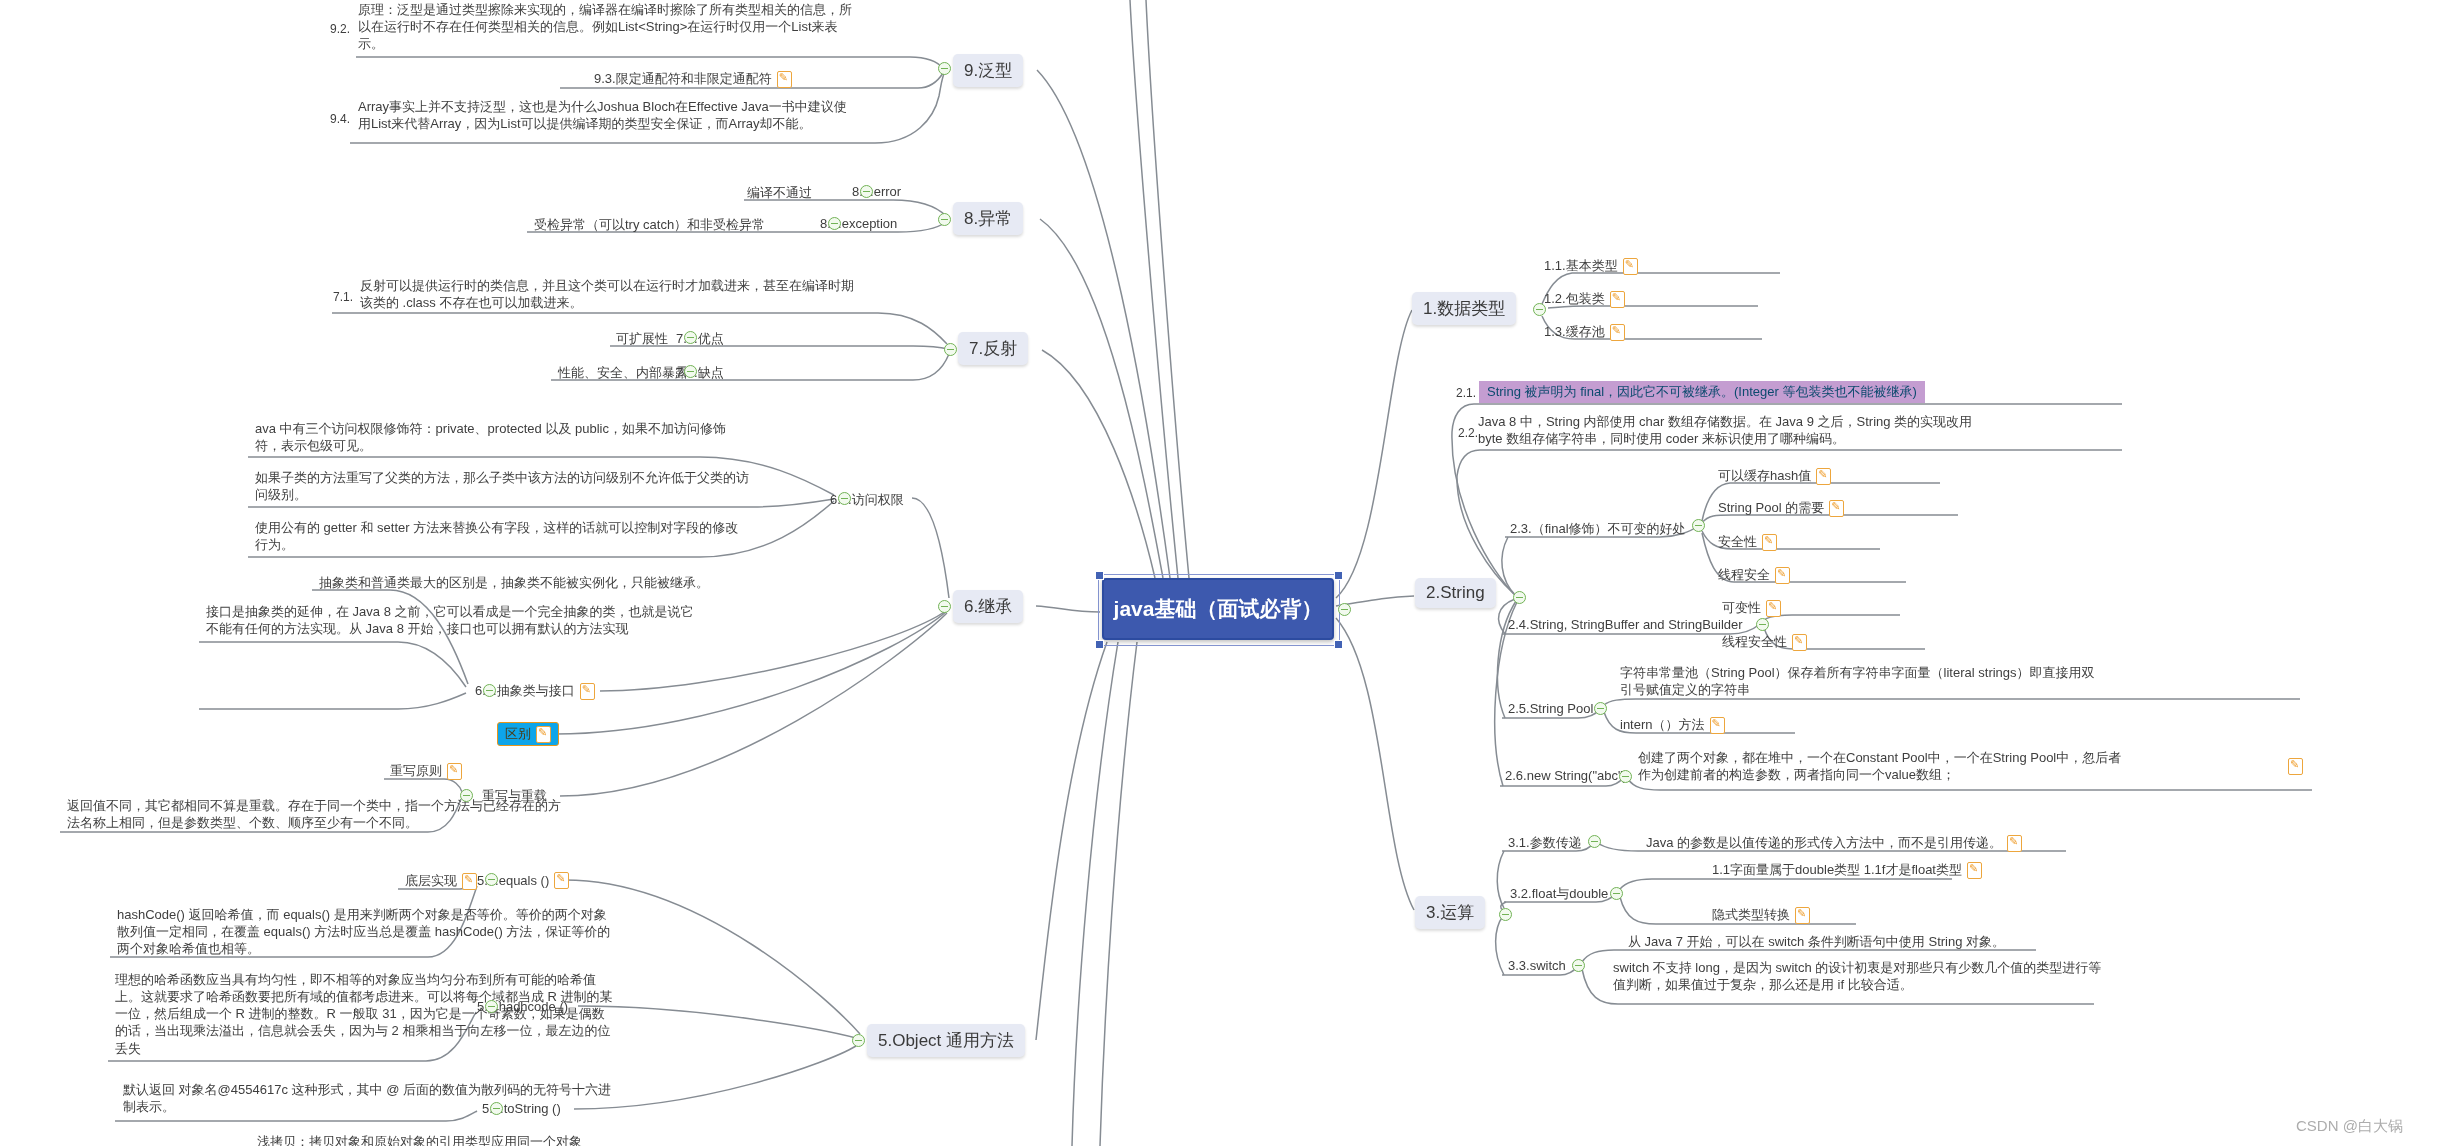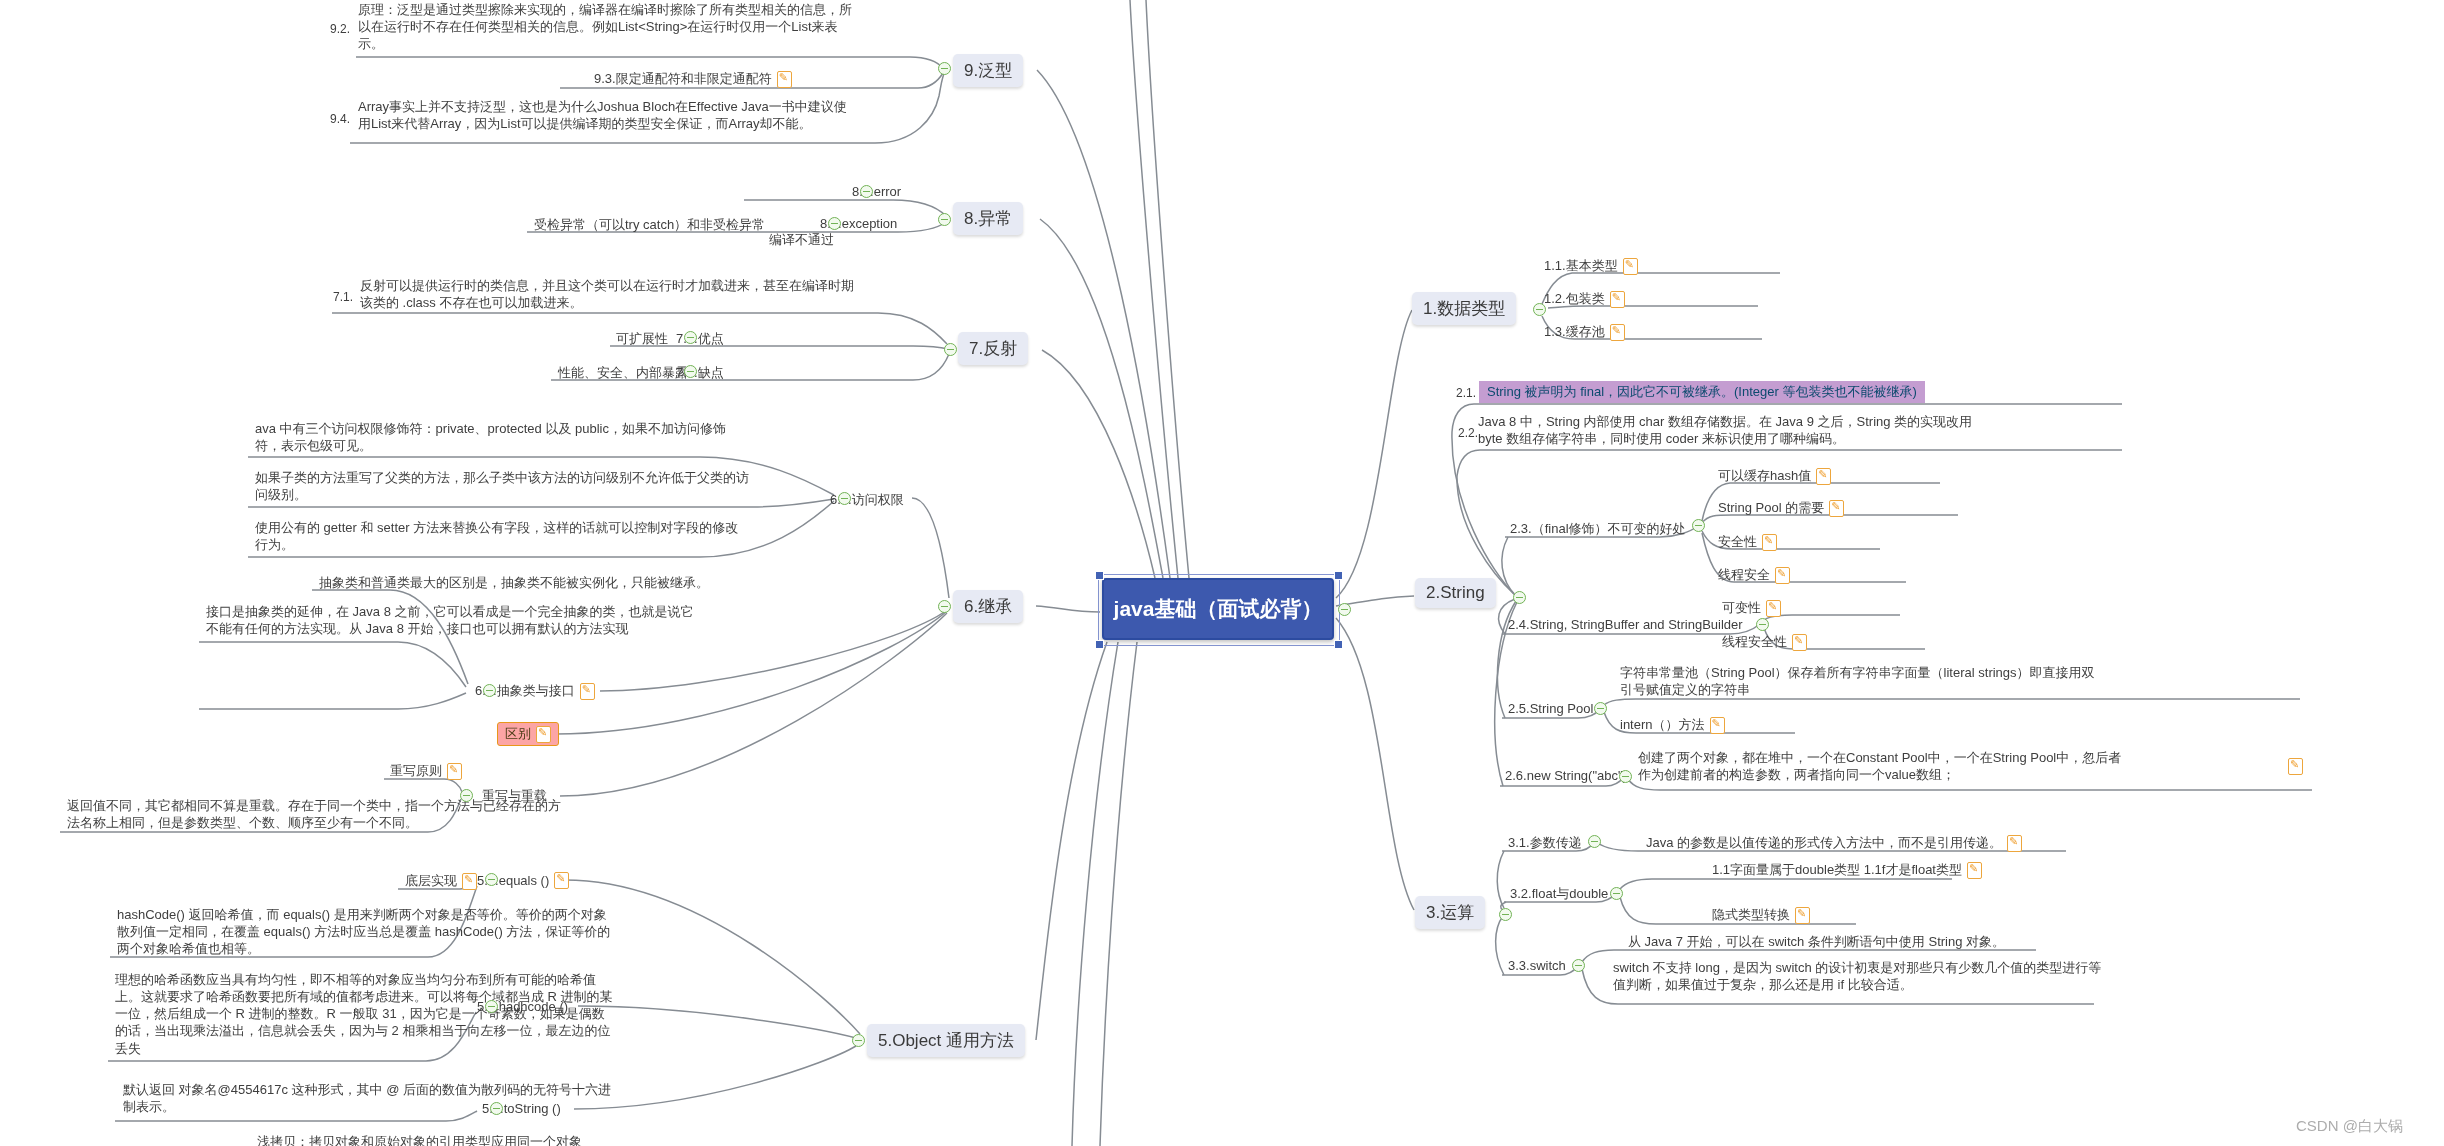--- a/index.html
+++ b/index.html
@@ -19,21 +19,21 @@
          background:#f2faee;box-sizing:border-box;}
   .minus::after{content:"";position:absolute;left:2px;top:4.6px;width:7px;height:1.6px;background:#72b356;}
   .center-wrap{position:absolute;z-index:3;left:1098px;top:574px;width:240px;height:70px;
                border:1px solid #8595d2;}
   .center-box{position:absolute;left:3px;top:3px;width:232px;height:62px;background:#3d59ae;
               border:2px solid #2c4ba0;border-radius:4px;box-sizing:border-box;
               display:flex;align-items:center;justify-content:center;
               color:#fff;font-size:21px;font-weight:bold;white-space:nowrap;box-shadow:0 2px 4px rgba(0,0,0,.25);}
   .handle{position:absolute;width:7px;height:7px;background:#4262b4;border:1px solid #fff;z-index:5;}
   .hl{background:#c49dd1;padding:2px 8px;border-radius:0;color:#0c4a6e;}
-  .orange-box{position:absolute;z-index:3;background:#fca5a5;border:1px solid #e8971a;border-radius:3px;
+  .orange-box{position:absolute;z-index:3;background:#0ea5e9;border:1px solid #e8971a;border-radius:3px;
               padding:2px 7px;font-size:13px;color:#4a3b15;display:flex;align-items:center;gap:5px;white-space:nowrap;}
   .watermark{position:absolute;z-index:3;font-size:15px;color:#adadad;white-space:nowrap;}
 </style>
 </head>
 <body>
 
 <div class="canvas">
 
   <svg class="links" width="2444" height="1146" viewBox="0 0 2444 1146">
 
@@ -139,21 +139,21 @@
   <div class="lbl" style="left:594px;top:70px;">
     <span>9.3.限定通配符和非限定通配符</span>
     <span class="note"></span>
   </div>
   <div class="prefix" style="left:330px;top:112px;">9.4.</div>
   <div class="blk" style="left:358px;top:98px;">Array事实上并不支持泛型，这也是为什么Joshua Bloch在Effective Java一书中建议使
 用List来代替Array，因为List可以提供编译期的类型安全保证，而Array却不能。</div>
 
   <div class="topic" style="left:953px;top:202px;">8.异常</div>
   <div class="minus" style="left:938px;top:213px;"></div>
-  <div class="lbl" style="left:769px;top:184px;margin-top:47px;">
+  <div class="lbl" style="left:747px;top:184px;">
       <span>编译不通过</span>
     </div>
   <div class="lbl" style="left:852px;top:184px;">
       <span>8.1.error</span>
     </div>
   <div class="minus" style="left:860px;top:185px;"></div>
   <div class="lbl" style="left:534px;top:216px;">
       <span>受检异常（可以try catch）和非受检异常</span>
     </div>
   <div class="lbl" style="left:820px;top:216px;">

